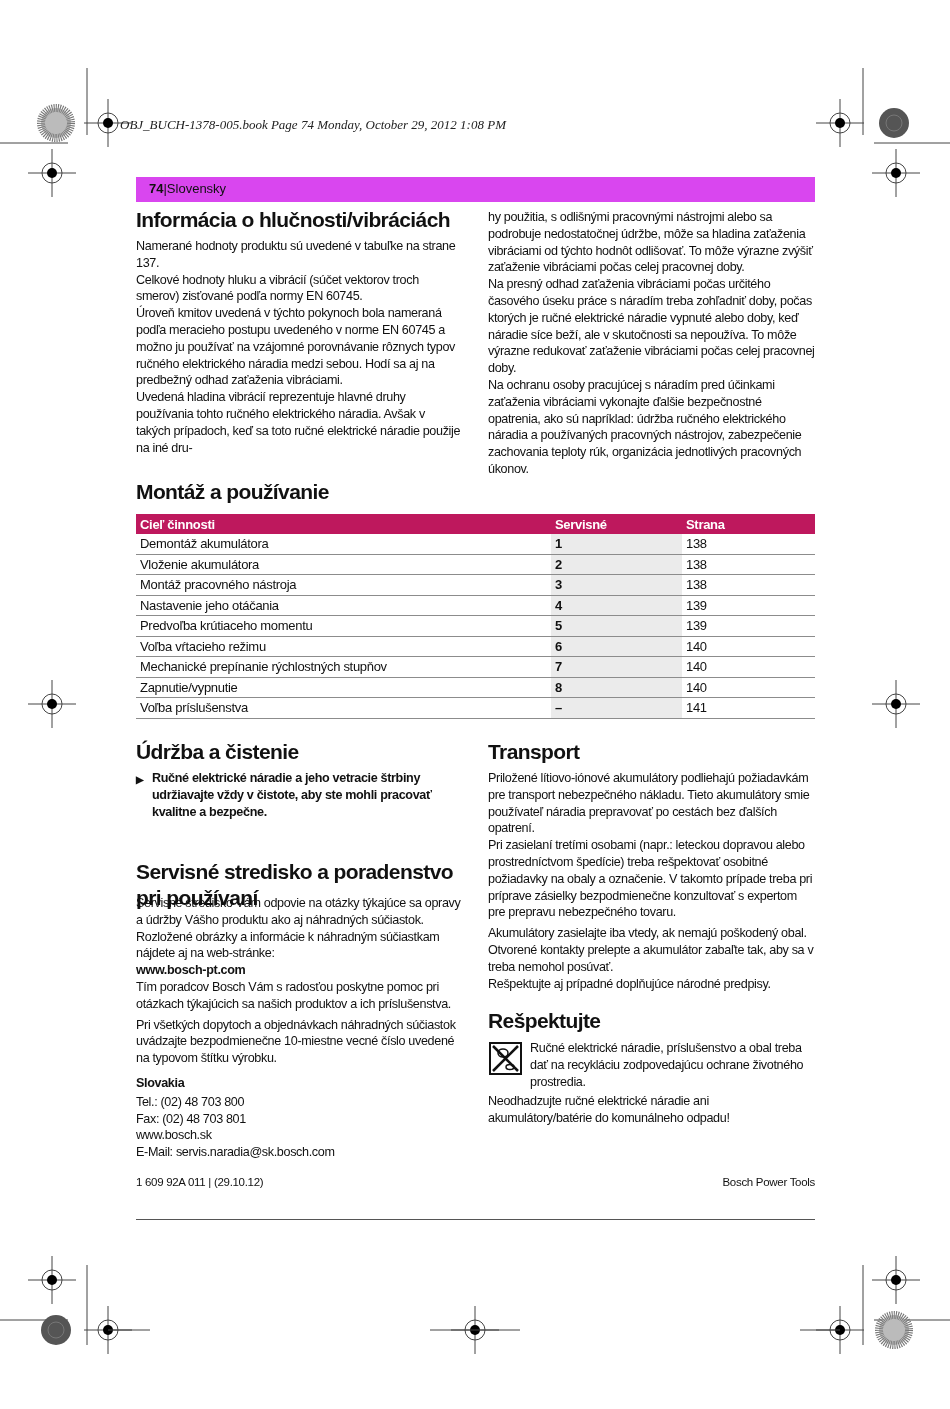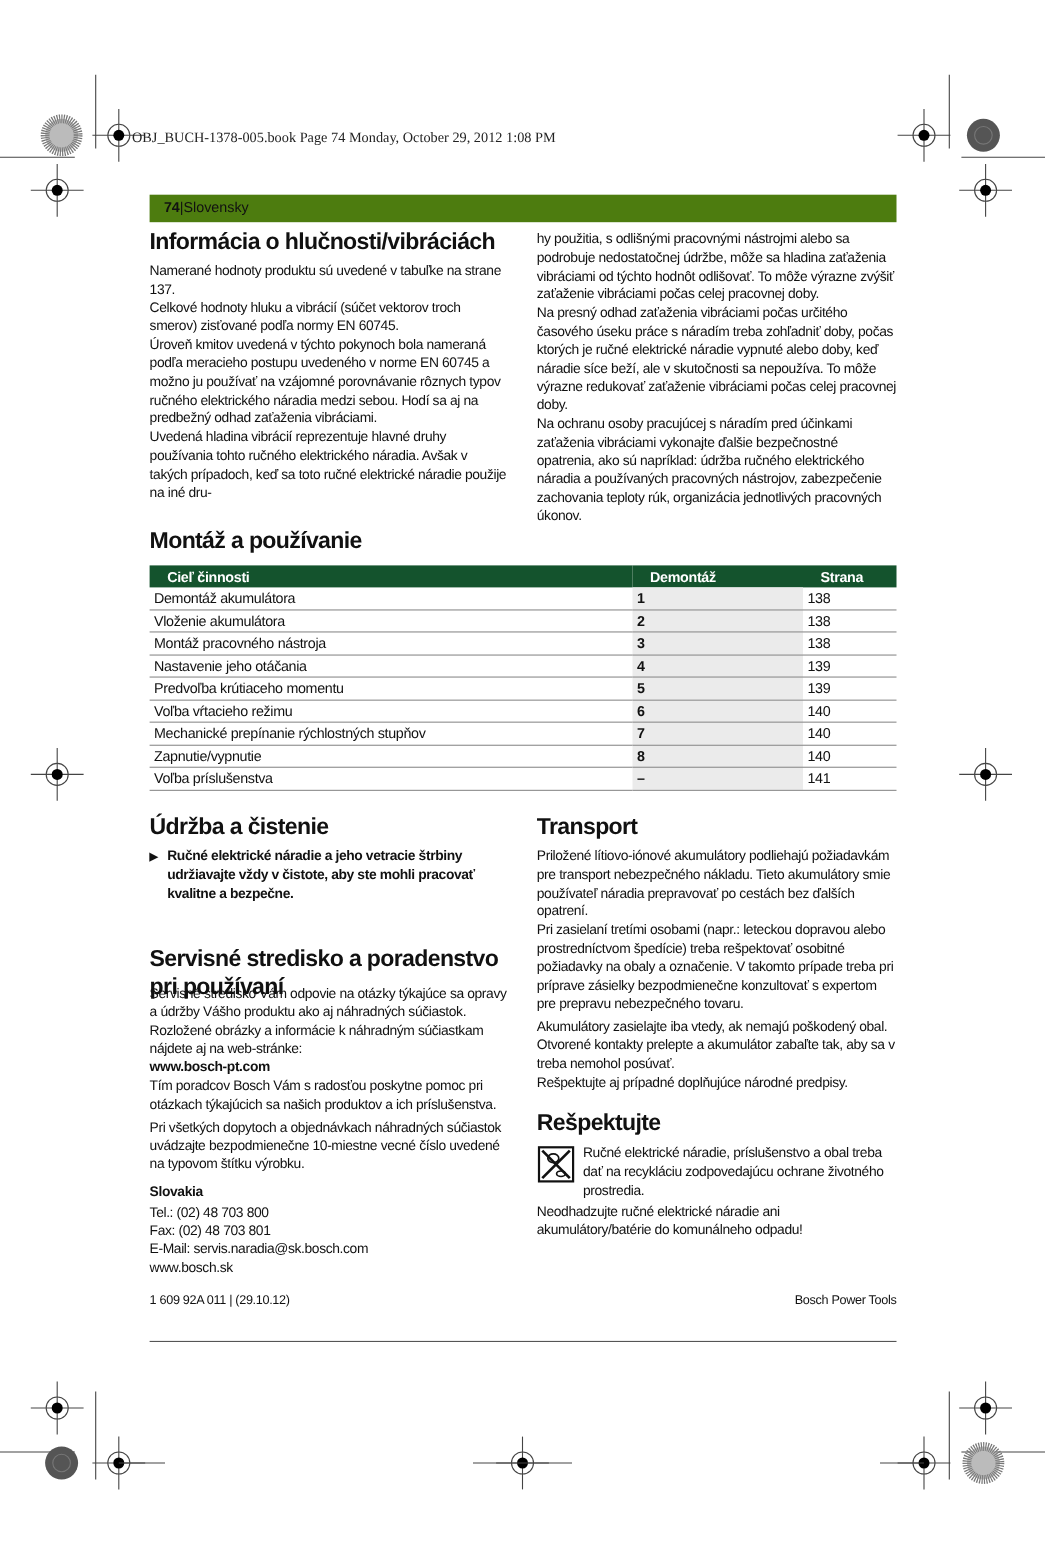--- a/index.html
+++ b/index.html
@@ -1,28 +1,28 @@
 <!DOCTYPE html>
 <html><head>
 <meta charset="utf-8">
 <style>
   html, body { margin:0; padding:0; background:#fff; }
   body { width:950px; height:1409px; position:relative; overflow:hidden;
          font-family:"Liberation Sans Narrow","Liberation Sans", sans-serif; color:#111; }
   .abs { position:absolute; }
-  .bookline { left:120px; top:117px; font-family:"Liberation Serif", serif; font-size:13px; color:#222; white-space:nowrap; }
-  .headerbar { left:136px; top:177px; width:679px; height:25px; background:#4d7c0f; }
+  .bookline { left:120px; top:117px; font-family:"Liberation Serif", serif; font-size:13px; color:#222; white-space:nowrap;font-style:italic; }
+  .headerbar { left:136px; top:177px; width:679px; height:25px; background:#d946ef; }
   .headerbar .pg { position:absolute; left:13px; top:4px; font-size:13px; white-space:nowrap; }
   .headerbar b { font-weight:bold; }
   h2 { margin:0; font-size:21px; font-weight:bold; letter-spacing:-0.6px; line-height:26px; }
   .col { font-size:12.6px; line-height:16.8px; letter-spacing:-0.35px; }
   .col p { margin:0; }
   .gap { height:4px; }
   table.t { position:absolute; left:136px; top:514px; width:679px; border-collapse:collapse; font-size:13px; letter-spacing:-0.3px; }
-  table.t th { background:#14532d; color:#fff; text-align:left; font-weight:bold; height:20px; padding:0 16px; }
+  table.t th { background:#be185d; color:#fff; text-align:left; font-weight:bold; height:20px; padding:0 4px; }
   table.t td { height:19.5px; padding:0 4px; border-bottom:1.5px solid #8c8c8c; }
   table.t td.c2 { background:#ebebeb; font-weight:bold; }
   .bullet { display:flex; }
   .bullet .tri { width:16px; flex:none; font-size:10px; padding-top:2px; }
   .footerline { left:136px; top:1219px; width:679px; height:1px; background:#555; }
   .foot { top:1176px; font-size:11.5px; letter-spacing:-0.3px; white-space:nowrap; }
   svg.mark { position:absolute; overflow:visible; }
 </style>
 </head>
 <body>
@@ -98,21 +98,21 @@
   <p>hy použitia, s odlišnými pracovnými nástrojmi alebo sa podrobuje nedostatočnej údržbe, môže sa hladina zaťaženia vibráciami od týchto hodnôt odlišovať. To môže výrazne zvýšiť zaťaženie vibráciami počas celej pracovnej doby.</p>
   <p>Na presný odhad zaťaženia vibráciami počas určitého časového úseku práce s náradím treba zohľadniť doby, počas ktorých je ručné elektrické náradie vypnuté alebo doby, keď náradie síce beží, ale v skutočnosti sa nepoužíva. To môže výrazne redukovať zaťaženie vibráciami počas celej pracovnej doby.</p>
   <p>Na ochranu osoby pracujúcej s náradím pred účinkami zaťaženia vibráciami vykonajte ďalšie bezpečnostné opatrenia, ako sú napríklad: údržba ručného elektrického náradia a používaných pracovných nástrojov, zabezpečenie zachovania teploty rúk, organizácia jednotlivých pracovných úkonov.</p>
 </div>
 
 <h2 class="abs" style="left:136px;top:479px;">Montáž a používanie</h2>
 <table class="t">
   <thead>
     <tr>
       <th style="width:407px;">Cieľ činnosti</th>
-      <th style="width:123px;">Demontáž</th>
+      <th style="width:123px;">Servisné</th>
       <th>Strana</th>
     </tr>
   </thead>
   <tbody id="tbody">
       <tr>
         <td>Demontáž akumulátora</td>
         <td class="c2">1</td>
         <td>138</td>
       </tr>
       <tr>
@@ -169,22 +169,22 @@
   <p>Servisné stredisko Vám odpovie na otázky týkajúce sa opravy a údržby Vášho produktu ako aj náhradných súčiastok. Rozložené obrázky a informácie k náhradným súčiastkam nájdete aj na web-stránke:</p>
   <p style="font-weight:bold;">www.bosch-pt.com</p>
   <p>Tím poradcov Bosch Vám s radosťou poskytne pomoc pri otázkach týkajúcich sa našich produktov a ich príslušenstva.</p>
   <div class="gap"></div>
   <p>Pri všetkých dopytoch a objednávkach náhradných súčiastok uvádzajte bezpodmienečne 10-miestne vecné číslo uvedené na typovom štítku výrobku.</p>
   <div class="gap" style="height:8px;"></div>
   <p style="font-weight:bold;">Slovakia</p>
   <div class="gap" style="height:2px;"></div>
   <p>Tel.: (02) 48 703 800</p>
   <p>Fax: (02) 48 703 801</p>
+  <p>www.bosch.sk</p>
   <p>E-Mail: servis.naradia@sk.bosch.com</p>
-  <p>www.bosch.sk</p>
 </div>
 
 <h2 class="abs" style="left:488px;top:739px;">Transport</h2>
 <div class="abs col" style="left:488px;top:770px;width:327px;">
   <p>Priložené lítiovo-iónové akumulátory podliehajú požiadavkám pre transport nebezpečného nákladu. Tieto akumulátory smie používateľ náradia prepravovať po cestách bez ďalších opatrení.</p>
   <p>Pri zasielaní tretími osobami (napr.: leteckou dopravou alebo prostredníctvom špedície) treba rešpektovať osobitné požiadavky na obaly a označenie. V takomto prípade treba pri príprave zásielky bezpodmienečne konzultovať s expertom pre prepravu nebezpečného tovaru.</p>
   <div class="gap"></div>
   <p>Akumulátory zasielajte iba vtedy, ak nemajú poškodený obal. Otvorené kontakty prelepte a akumulátor zabaľte tak, aby sa v treba nemohol posúvať.</p>
   <p>Rešpektujte aj prípadné doplňujúce národné predpisy.</p>
 </div>

